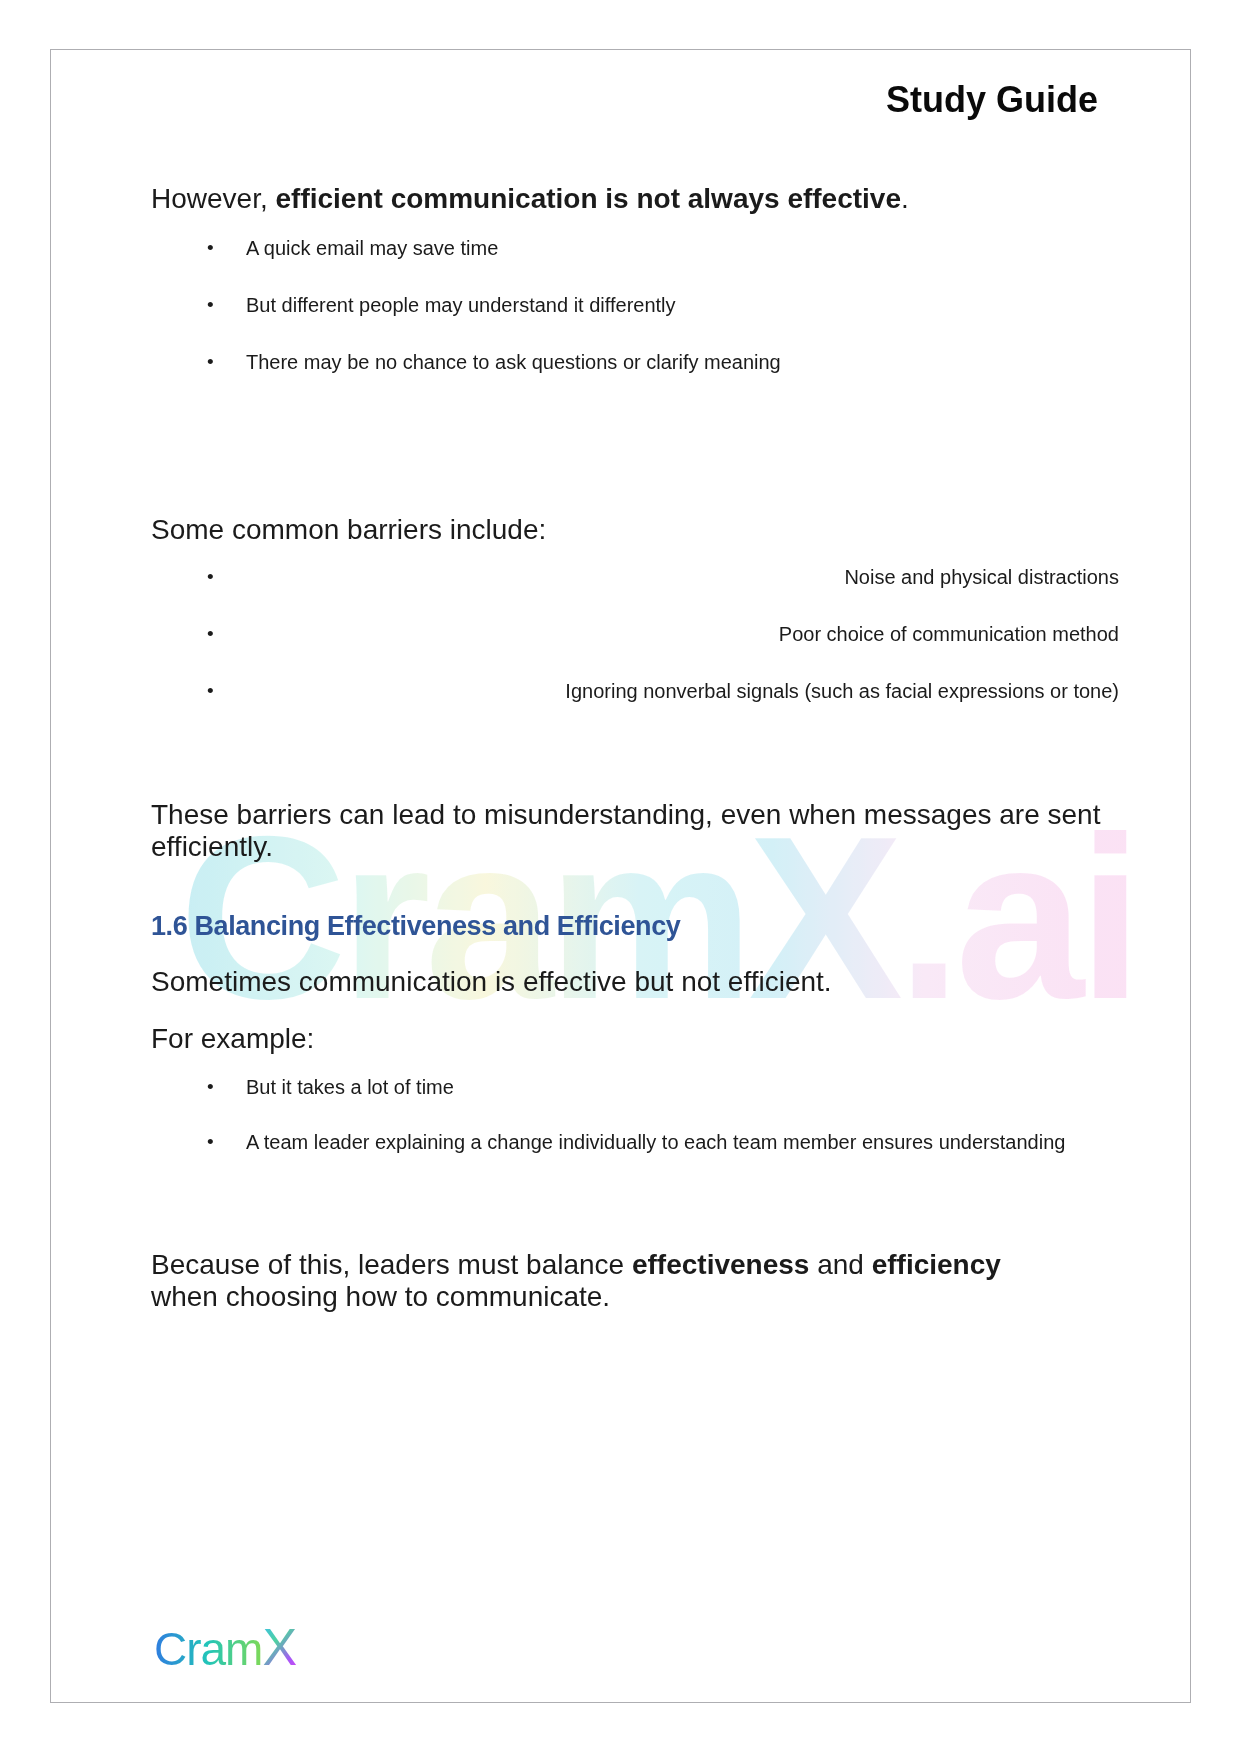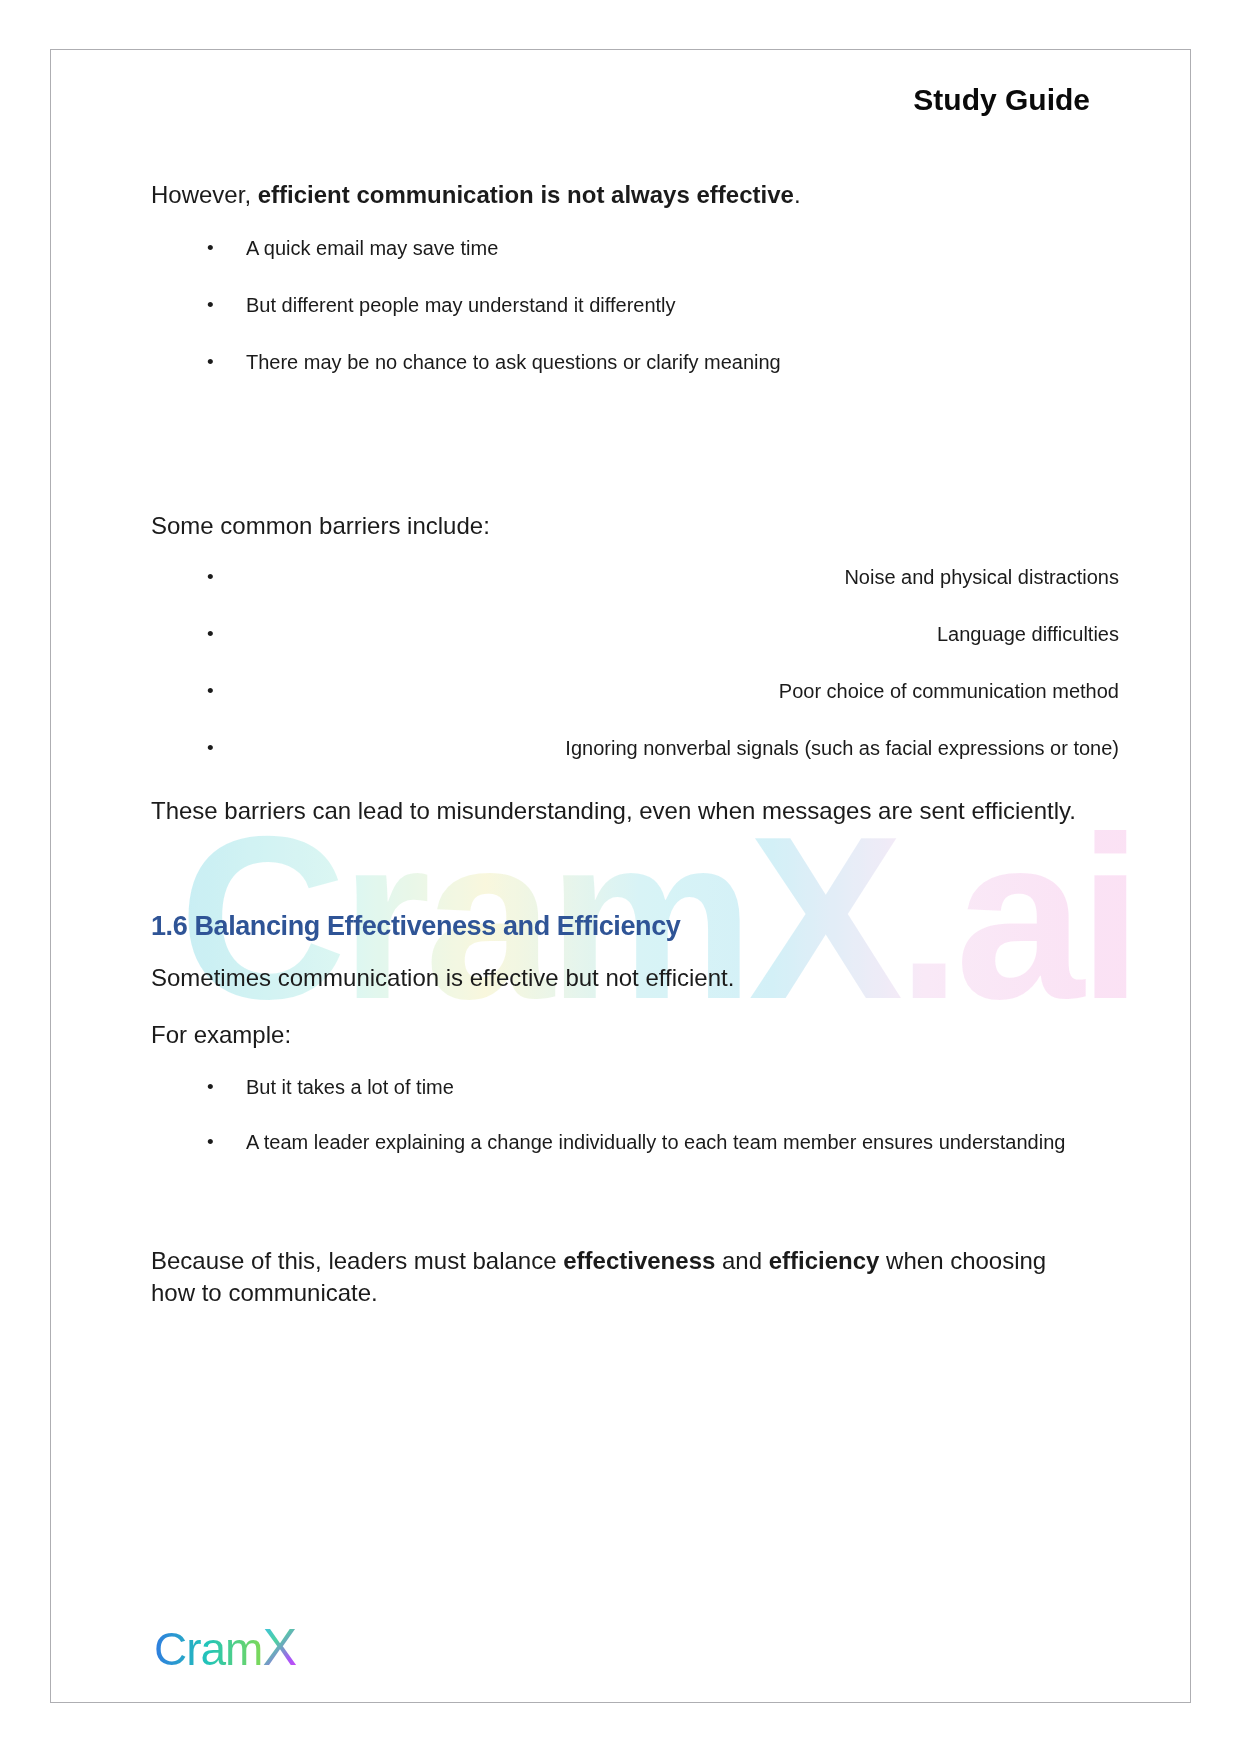--- a/index.html
+++ b/index.html
@@ -35,32 +35,32 @@
     -webkit-background-clip: text;
     background-clip: text;
     color: transparent;
     opacity: 0.85;
     z-index: 0;
     pointer-events: none;
   }
   .doc-title {
     position: absolute;
     top: 30px;
-    right: 100px;
-    font-size: 30px;
+    right: 92px;
+    font-size: 36px;
     font-weight: bold;
     color: #0a0a0a;
     line-height: 40px;
     z-index: 1;
   }
   .para {
     position: absolute;
     left: 100px;
     width: 950px;
-    font-size: 24px;
+    font-size: 28px;
     line-height: 32px;
     z-index: 1;
   }
   .para b { font-weight: bold; }
   .heading {
     position: absolute;
     left: 100px;
     width: 950px;
     font-size: 27px;
     line-height: 38px;
@@ -146,21 +146,20 @@
     <li>A quick email may save time</li>
     <li>But different people may understand it differently</li>
     <li>There may be no chance to ask questions or clarify meaning</li>
   </ul>
 
 
   <p class="para p-15-intro">Some common barriers include:</p>
 
   <ul class="bullets ul-15">
     <li>Noise and physical distractions</li>
-    <li>Language difficulties</li>
     <li>Poor choice of communication method</li>
     <li>Ignoring nonverbal signals (such as facial expressions or tone)</li>
   </ul>
 
   <p class="para p-15-outro">These barriers can lead to misunderstanding, even when messages are sent efficiently.</p>
 
   <h2 class="heading h-16">1.6 Balancing Effectiveness and Efficiency</h2>
 
   <p class="para p-16-1">Sometimes communication is effective but not efficient.</p>
 

